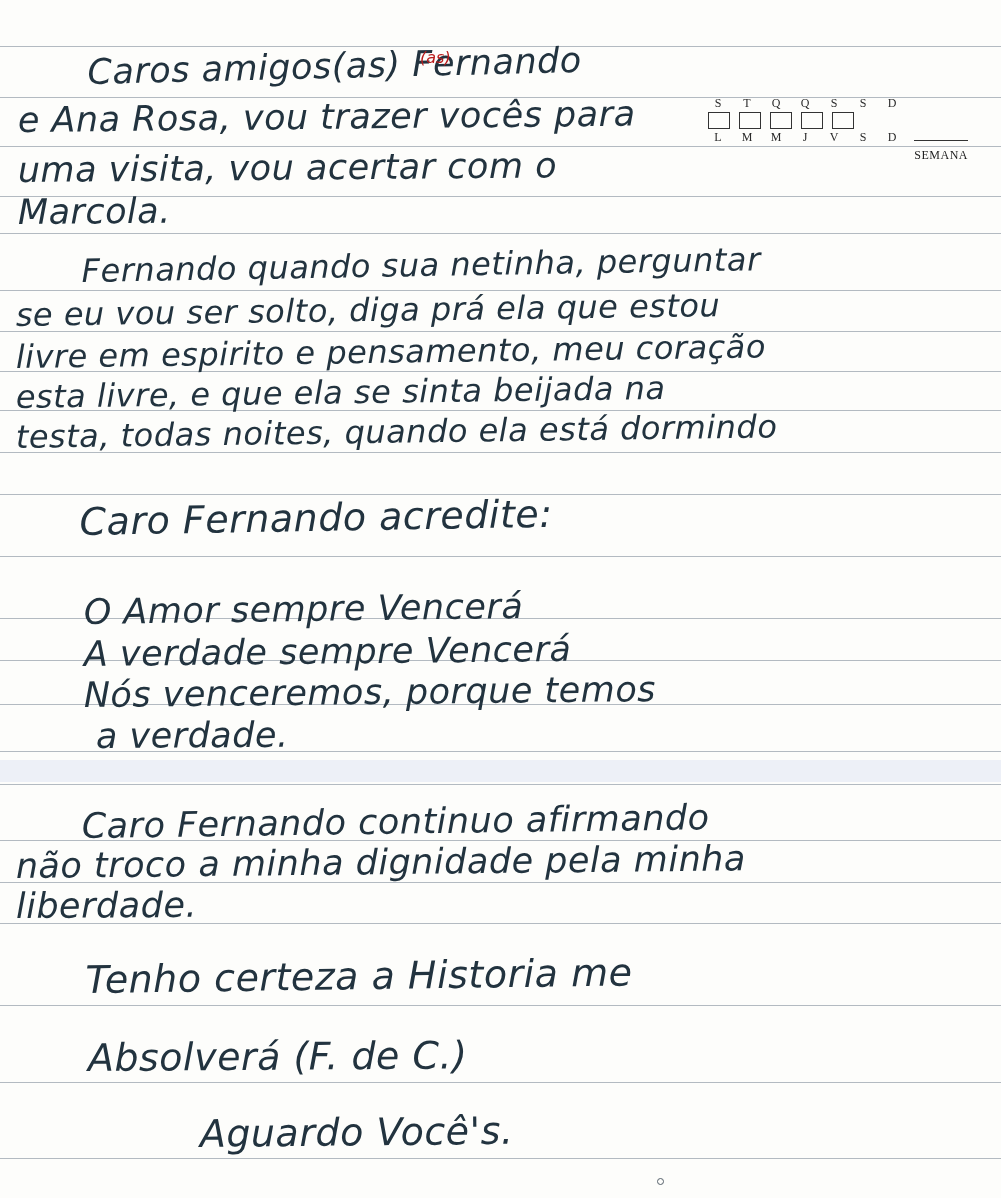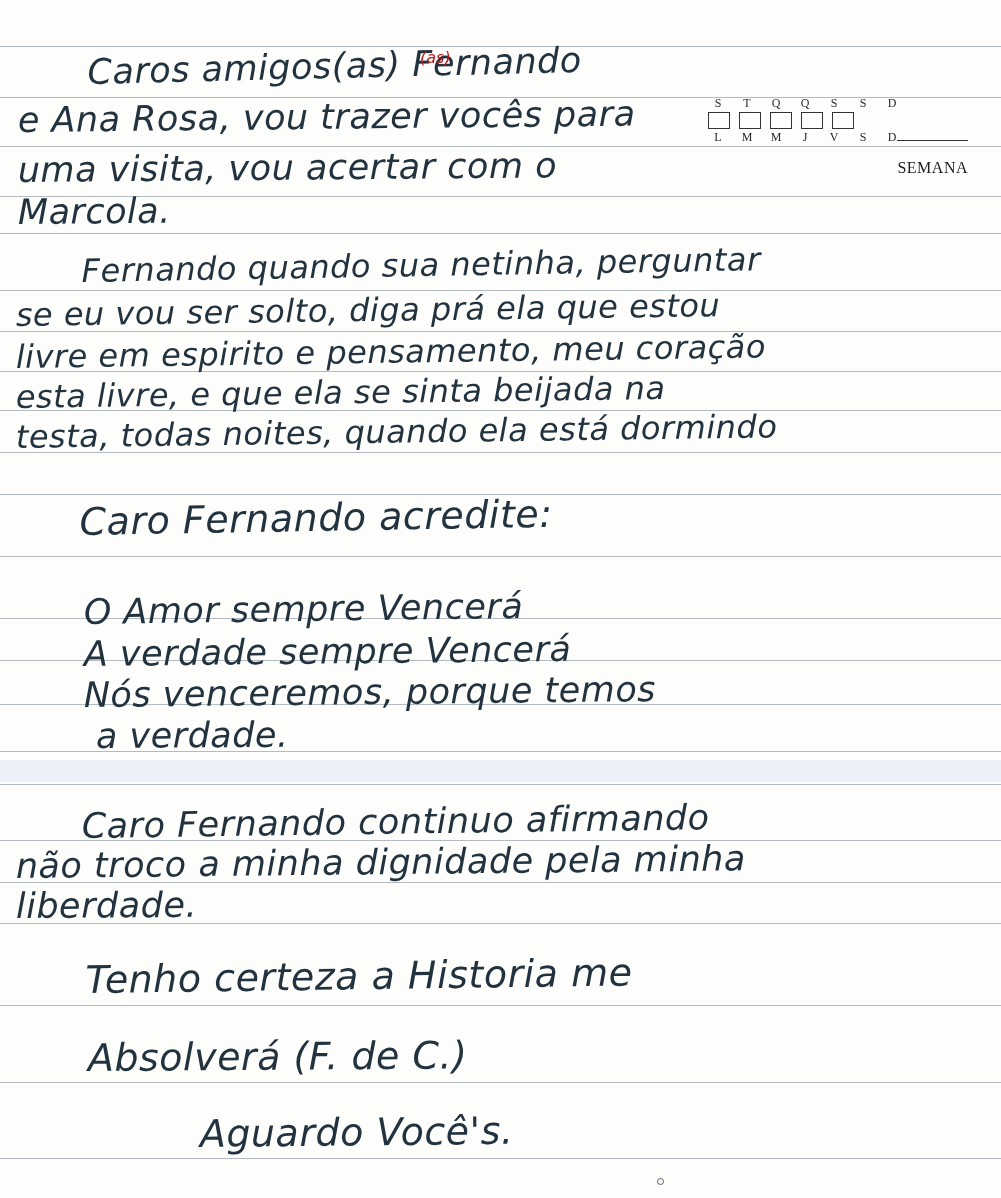--- a/index.html
+++ b/index.html
@@ -78,25 +78,25 @@
   }
   .weekbox .boxes {
     display: flex;
     gap: 5px;
   }
   .weekbox .semana {
     position: absolute;
     right: 0;
     top: 44px;
     font-family: "Liberation Serif", serif;
-    font-size: 16px;
+    font-size: 12px;
     letter-spacing: .5px;
     color: #1d1d1d;
     border-top: 1px solid #333;
-    padding-top: 18px;
+    padding-top: 7px;
   }
   .smallmark {
     position: absolute;
     color: #b91c1c;
     font-family: "DejaVu Sans", sans-serif;
     font-style: italic;
     font-size: 16px;
   }
   .dot {
     position: absolute;

